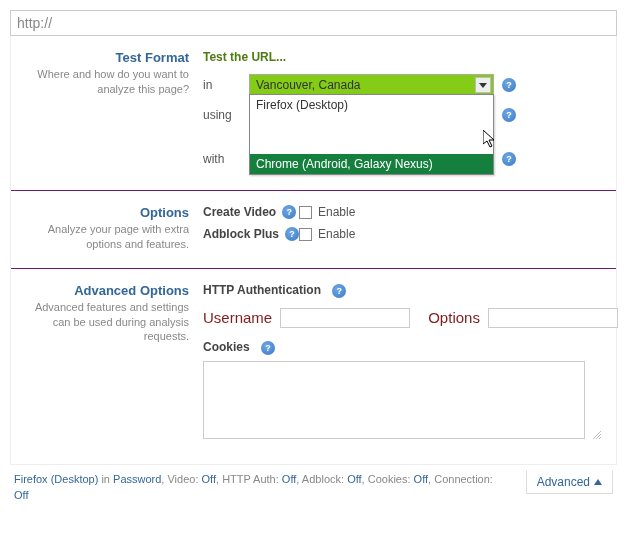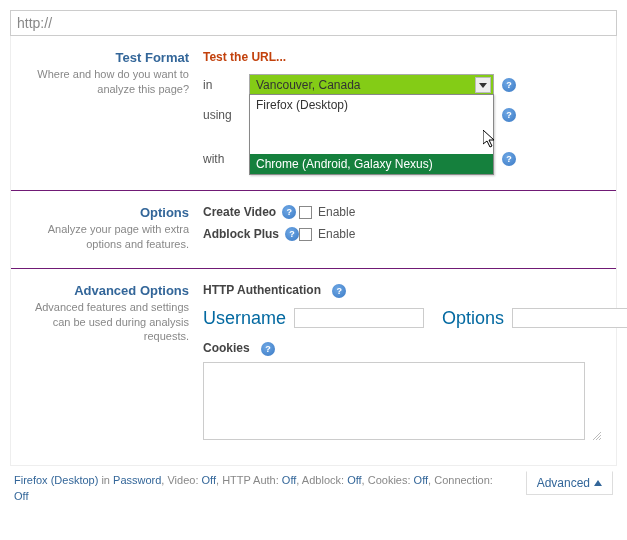--- a/index.html
+++ b/index.html
@@ -56,21 +56,21 @@
     align-items: center;
     margin-bottom: 8px;
   }
   .field-label {
     width: 46px;
     font-size: 12px;
     color: #555;
   }
   .heading {
     font-weight: bold;
-    color: #c2410c;
+    color: #4d7c0f;
     margin-bottom: 10px;
     font-size: 12px;
   }
   .select-box {
     position: relative;
     width: 245px;
     height: 22px;
     border: 1px solid #aaa;
     background: #84cc16;
     display: flex;
@@ -145,21 +145,21 @@
     font-size: 12px;
     width: 130px;
     background: #fff;
   }
   .auth-row {
     display: flex;
     align-items: center;
     gap: 8px;
     margin-bottom: 12px;
   }
-  .auth-row .lbl { color: #0369a1; font-size: 18px; }
+  .auth-row .lbl { color: #7f1d1d; font-size: 15px; }
   textarea.cookies {
     width: 382px;
     height: 78px;
     border: 1px solid #ccc;
     resize: none;
     font-size: 12px;
     padding: 4px;
   }
   .resize-grip {
     position: absolute;

